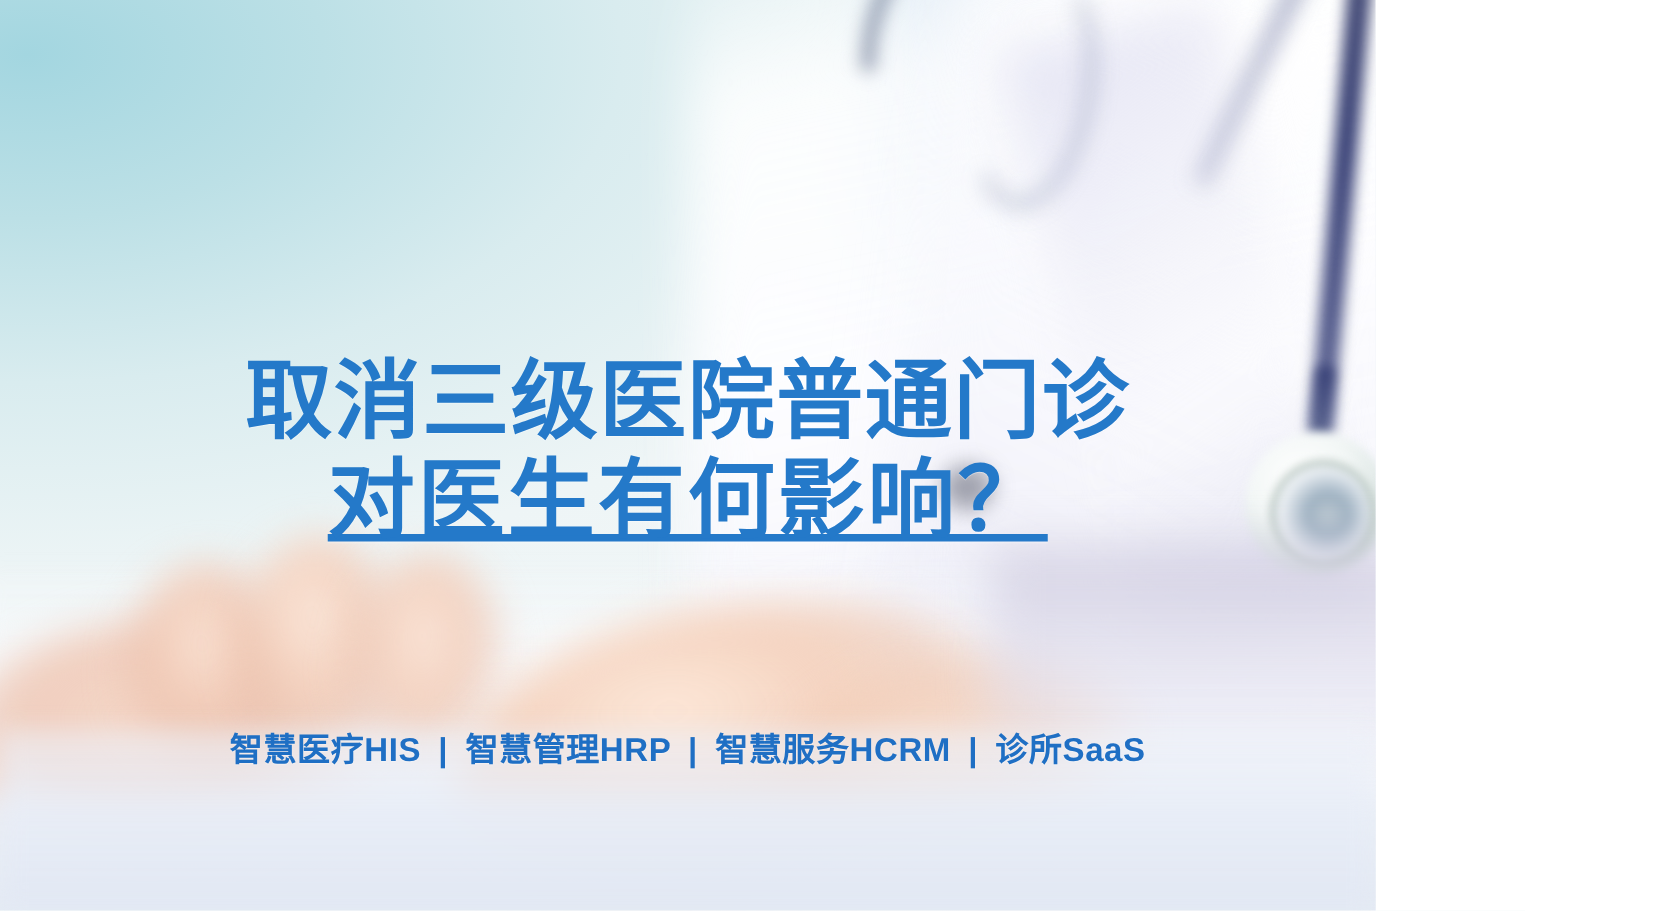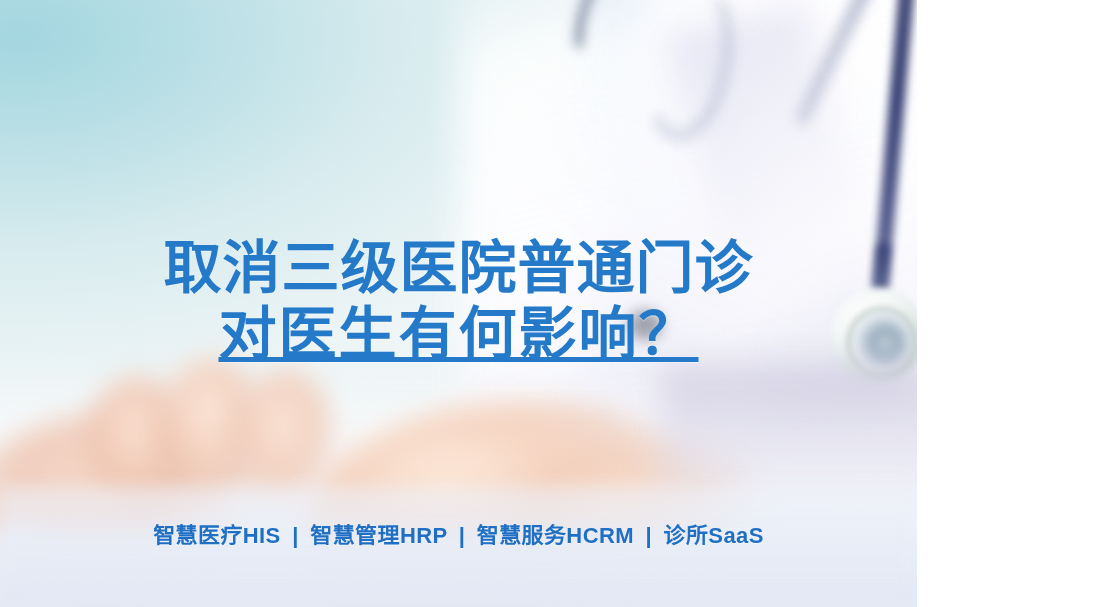--- a/index.html
+++ b/index.html
@@ -311,21 +311,21 @@
     <div class="blur-dot"></div>
   </div>
 
   <div class="content">
 
     <h1 class="headline" style="color: rgb(36, 121, 201);">
       <span class="line line1">取消三级医院普通门诊</span>
       <span class="line line2">对医生有何影响？</span>
     </h1>
 
-    <div class="tagline" style="color: rgb(31, 111, 196); margin-top: 36px;">
+    <div class="tagline" style="color: rgb(31, 111, 196);">
       <span>智慧医疗HIS</span>
       <span class="sep">|</span>
       <span>智慧管理HRP</span>
       <span class="sep">|</span>
       <span>智慧服务HCRM</span>
       <span class="sep">|</span>
       <span>诊所SaaS</span>
     </div>
 
   </div>

